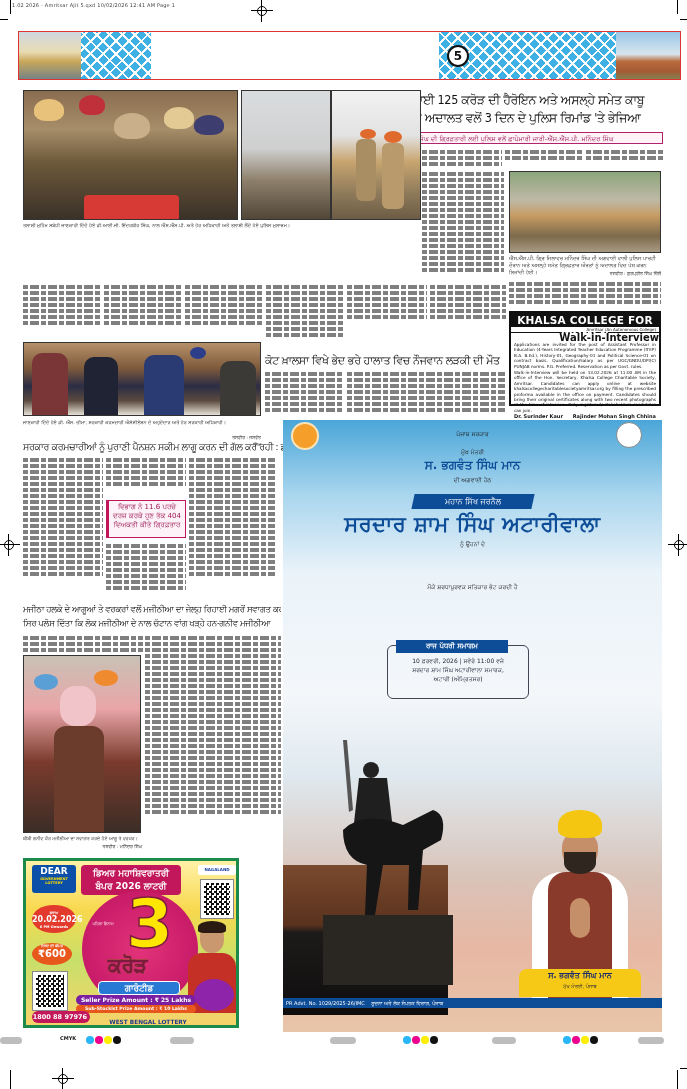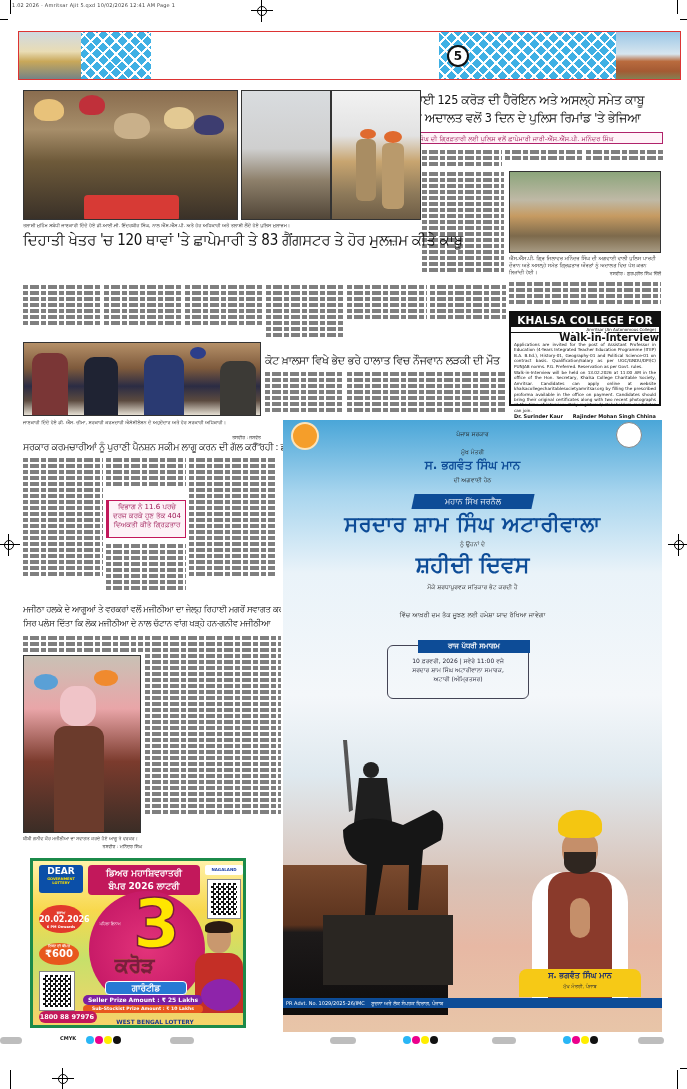--- a/index.html
+++ b/index.html
@@ -48,40 +48,40 @@
 .khalsa .kh-sign2{display:flex;justify-content:space-between;font-size:3.8px;padding:0 3px}
 
 .pgad{left:283px;top:420px;width:379px;height:612px;background:linear-gradient(180deg,#4aa6d8 0%,#a8d5ee 12%,#eaf3f9 25%,#f4f7fa 45%,#dfe9ef 58%,#d9c3b8 75%,#e7b8a4 86%,#e8c5a8 100%);overflow:hidden}
 .pgad .c{position:absolute;left:0;width:100%;text-align:center}
 .pgad .emblem-l{left:8px;top:2px;width:28px;height:28px;border-radius:50%;background:#f59e2a;border:2px solid #fde3b8}
 .pgad .emblem-r{right:20px;top:2px;width:26px;height:26px;border-radius:50%;background:#fff;border:1px solid #888}
 .pgad .blue{color:#0d4c97}
 .pgad .banner{position:absolute;left:130px;top:74px;width:120px;height:15px;background:#0d4c97;color:#fff;font-size:8px;line-height:15px;text-align:center;transform:skewX(-12deg)}
 .pgad .banner span{display:inline-block;transform:skewX(12deg)}
 .pgad .event{position:absolute;left:104px;top:244px;width:142px;height:54px;border:1px solid #445;border-radius:6px}
-.pgad .event .hd{position:absolute;left:30px;top:-6px;width:112px;height:13px;background:#0d4c97;color:#fff;font-size:7px;line-height:13px;text-align:center;font-weight:bold}
+.pgad .event .hd{position:absolute;left:8px;top:-6px;width:112px;height:13px;background:#0d4c97;color:#fff;font-size:7px;line-height:13px;text-align:center;font-weight:bold}
 .pgad .event .tx{position:absolute;left:0;top:10px;width:100%;font-size:6px;line-height:9px;text-align:center;color:#223}
 .pgad .statue{position:absolute;left:40px;top:320px;width:130px;height:245px}
 .pgad .memorial{position:absolute;left:0;top:445px;width:165px;height:150px;background:linear-gradient(180deg,#7a4a2e 0%,#5a321d 40%,#1d1a1a 45%,#0f0d0d 100%)}
 .pgad .cm{position:absolute;left:237px;top:390px;width:120px;height:190px}
 .pgad .cm .head{position:absolute;left:38px;top:0;width:44px;height:28px;background:#f4c611;border-radius:50% 50% 30% 30%}
 .pgad .cm .face{position:absolute;left:42px;top:22px;width:36px;height:38px;background:#c58f6a;border-radius:40% 40% 50% 50%}
 .pgad .cm .beard{position:absolute;left:44px;top:42px;width:32px;height:22px;background:#2f2620;border-radius:0 0 50% 50%}
 .pgad .cm .body{position:absolute;left:12px;top:62px;width:96px;height:130px;background:#fff;border-radius:30px 30px 0 0}
 .pgad .cm .vest{position:absolute;left:28px;top:62px;width:64px;height:130px;background:#8a3a2b;border-radius:18px 18px 0 0}
 .pgad .cm .hands{position:absolute;left:50px;top:88px;width:20px;height:40px;background:#c58f6a;border-radius:10px}
 .pgad .namebox{position:absolute;left:236px;top:549px;width:122px;height:28px;background:#f6c916;border-radius:8px 8px 0 0;text-align:center}
 .pgad .namebox .n1{font-size:8px;font-weight:bold;color:#1b2c6b;line-height:14px}
 .pgad .namebox .n2{font-size:5px;color:#333}
 .pgad .footer{position:absolute;left:0;top:578px;width:100%;height:10px;background:#0d4c97;color:#fff;font-size:5px;line-height:10px;padding-left:3px}
 
-.lot{left:30px;top:858px;width:216px;height:170px;border:3px solid #1b8a4a;background:linear-gradient(180deg,#fff1a8 0%,#f8d84d 30%,#c7e06a 60%,#f7d36a 100%);overflow:hidden}
+.lot{left:23px;top:858px;width:216px;height:170px;border:3px solid #1b8a4a;background:linear-gradient(180deg,#fff1a8 0%,#f8d84d 30%,#c7e06a 60%,#f7d36a 100%);overflow:hidden}
 .lot .dear{left:6px;top:4px;width:44px;height:28px;background:#0b4fa8;border-radius:3px;color:#fff;text-align:center;font-size:9px;font-weight:bold;line-height:12px}
 .lot .dear small{display:block;font-size:3.5px;line-height:4px;color:#fde000}
-.lot .ttl{left:55px;top:4px;width:112px;height:30px;background:#c2185b;color:#fff;border-radius:4px;text-align:center;font-size:9px;line-height:13px;font-weight:bold;padding-top:2px}
+.lot .ttl{left:55px;top:4px;width:100px;height:30px;background:#c2185b;color:#fff;border-radius:4px;text-align:center;font-size:9px;line-height:13px;font-weight:bold;padding-top:2px}
 .lot .nag{left:172px;top:4px;width:38px;height:10px;background:#fff;border-radius:2px;font-size:4px;font-weight:bold;text-align:center;line-height:10px;color:#1b3fa6}
 .lot .qr1{left:174px;top:18px;width:34px;height:40px;background:#fff;border:1px solid #888}
 .lot .qr1 i,.lot .qr2 i{position:absolute;left:3px;top:3px;right:3px;bottom:3px;background:repeating-conic-gradient(#111 0 25%,#fff 0 50%) 0 0/5px 5px}
 .lot .qr2{left:6px;top:110px;width:36px;height:40px;background:#fff;border:1px solid #888}
 .lot .circle{left:56px;top:30px;width:116px;height:116px;border-radius:50%;background:radial-gradient(circle,#e2337a 0%,#c81b68 70%,#b01860 100%)}
 .lot .three{left:100px;top:28px;font-size:68px;font-weight:bold;color:#ffe600;-webkit-text-stroke:1.5px #7a1d3d;line-height:70px}
 .lot .crore{left:82px;top:92px;font-size:20px;font-weight:bold;color:#ffe600;-webkit-text-stroke:.8px #7a1d3d}
 .lot .gtd{left:72px;top:120px;width:82px;height:14px;background:#2779d4;border:1px solid #fff;border-radius:4px;color:#fff;font-size:9px;font-weight:bold;text-align:center;line-height:12px}
 .lot .date{left:6px;top:44px;width:44px;height:28px;border-radius:50%;background:#e23a2c;color:#fff;text-align:center;font-size:8px;font-weight:bold;line-height:10px;padding-top:6px}
 .lot .date small{display:block;font-size:3.5px;line-height:4px}
@@ -192,21 +192,20 @@
 
 <div class="abs photo" style="left:331px;top:90px;width:90px;height:130px;background:linear-gradient(180deg,#f2f2f2 0%,#e2e2e2 35%,#c8a570 55%,#8e7a5a 80%,#6d5c45 100%)">
   <div style="position:absolute;left:28px;top:38px;width:16px;height:10px;border-radius:50%;background:#e06a2e"></div>
   <div style="position:absolute;left:52px;top:40px;width:18px;height:12px;border-radius:50%;background:#e06a2e"></div>
   <div style="position:absolute;left:50px;top:52px;width:22px;height:66px;background:#b99a6c;border-radius:6px"></div>
   <div style="position:absolute;left:24px;top:48px;width:20px;height:62px;background:#a98d63;border-radius:6px"></div>
 </div>
 
 <div class="abs caption" style="left:23px;top:222px;width:318px;font-size:4.8px">ਤਲਾਸ਼ੀ ਮੁਹਿੰਮ ਸਬੰਧੀ ਜਾਣਕਾਰੀ ਦਿੰਦੇ ਹੋਏ ਡੀ.ਆਈ.ਜੀ. ਇੰਦਰਬੀਰ ਸਿੰਘ, ਨਾਲ ਐੱਸ.ਐੱਸ.ਪੀ. ਅਤੇ ਹੋਰ ਅਧਿਕਾਰੀ ਅਤੇ ਤਲਾਸ਼ੀ ਲੈਂਦੇ ਹੋਏ ਪੁਲਿਸ ਮੁਲਾਜ਼ਮ।</div>
 <div class="abs headline" style="left:23px;top:230px;width:482px;font-size:15px;line-height:20px;white-space:nowrap">
-  <div>ਦਿਹਾਤੀ ਖੇਤਰ 'ਚ 120 ਥਾਵਾਂ 'ਤੇ ਛਾਪੇਮਾਰੀ ਤੇ 83 ਗੈਂਗਸਟਰ ਤੇ ਹੋਰ ਮੁਲਜ਼ਮ ਕੀਤੇ ਕਾਬੂ</div>
 </div>
 <div class="abs col-text" style="left:23px;top:283px;width:78px;height:58px">
     <span></span>
     <span></span>
     <span></span>
     <span></span>
     <span></span>
     <span></span>
     <span></span>
   </div>
@@ -422,23 +421,21 @@
 <div class="abs pgad">
   <div class="abs emblem-l"></div>
   <div class="abs emblem-r"></div>
   <div class="c" style="top:10px;font-size:6px;color:#222">ਪੰਜਾਬ ਸਰਕਾਰ</div>
   <div class="c" style="top:28px;font-size:6px;color:#222">ਮੁੱਖ ਮੰਤਰੀ</div>
   <div class="c blue" style="top:38px;font-size:12px;font-weight:bold">ਸ. ਭਗਵੰਤ ਸਿੰਘ ਮਾਨ</div>
   <div class="c" style="top:56px;font-size:6px;color:#222">ਦੀ ਅਗਵਾਈ ਹੇਠ</div>
   <div class="banner"><span>ਮਹਾਨ ਸਿੱਖ ਜਰਨੈਲ</span></div>
   <div class="c blue" style="top:92px;font-size:21px;font-weight:bold;letter-spacing:.5px">ਸਰਦਾਰ ਸ਼ਾਮ ਸਿੰਘ ਅਟਾਰੀਵਾਲਾ</div>
   <div class="c" style="top:120px;font-size:6px;color:#222">ਨੂੰ ਉਹਨਾਂ ਦੇ</div>
-  <div class="c blue" style="top:132px;font-size:22px;font-weight:bold">ਸ਼ਹੀਦੀ ਦਿਵਸ</div>
   <div class="c" style="top:163px;font-size:6px;color:#222">ਮੌਕੇ ਸ਼ਰਧਾਪੂਰਵਕ ਸਤਿਕਾਰ ਭੇਟ ਕਰਦੀ ਹੈ</div>
-  <div class="c" style="top:191px;font-size:6.5px;color:#222">ਵਿੱਚ ਆਖ਼ਰੀ ਦਮ ਤੱਕ ਜੂਝਣ ਲਈ ਹਮੇਸ਼ਾ ਯਾਦ ਰੱਖਿਆ ਜਾਵੇਗਾ</div>
   <div class="event" style="top:225px">
     <div class="hd">ਰਾਜ ਪੱਧਰੀ ਸਮਾਗਮ</div>
     <div class="tx">
       <div>10 ਫ਼ਰਵਰੀ, 2026 | ਸਵੇਰੇ 11:00 ਵਜੇ</div>
       <div>ਸਰਦਾਰ ਸ਼ਾਮ ਸਿੰਘ ਅਟਾਰੀਵਾਲਾ ਸਮਾਰਕ,</div>
       <div>ਅਟਾਰੀ (ਅੰਮ੍ਰਿਤਸਰ)</div>
     </div>
   </div>
   <div class="memorial"></div>
   <svg class="statue" viewBox="0 0 130 245">

